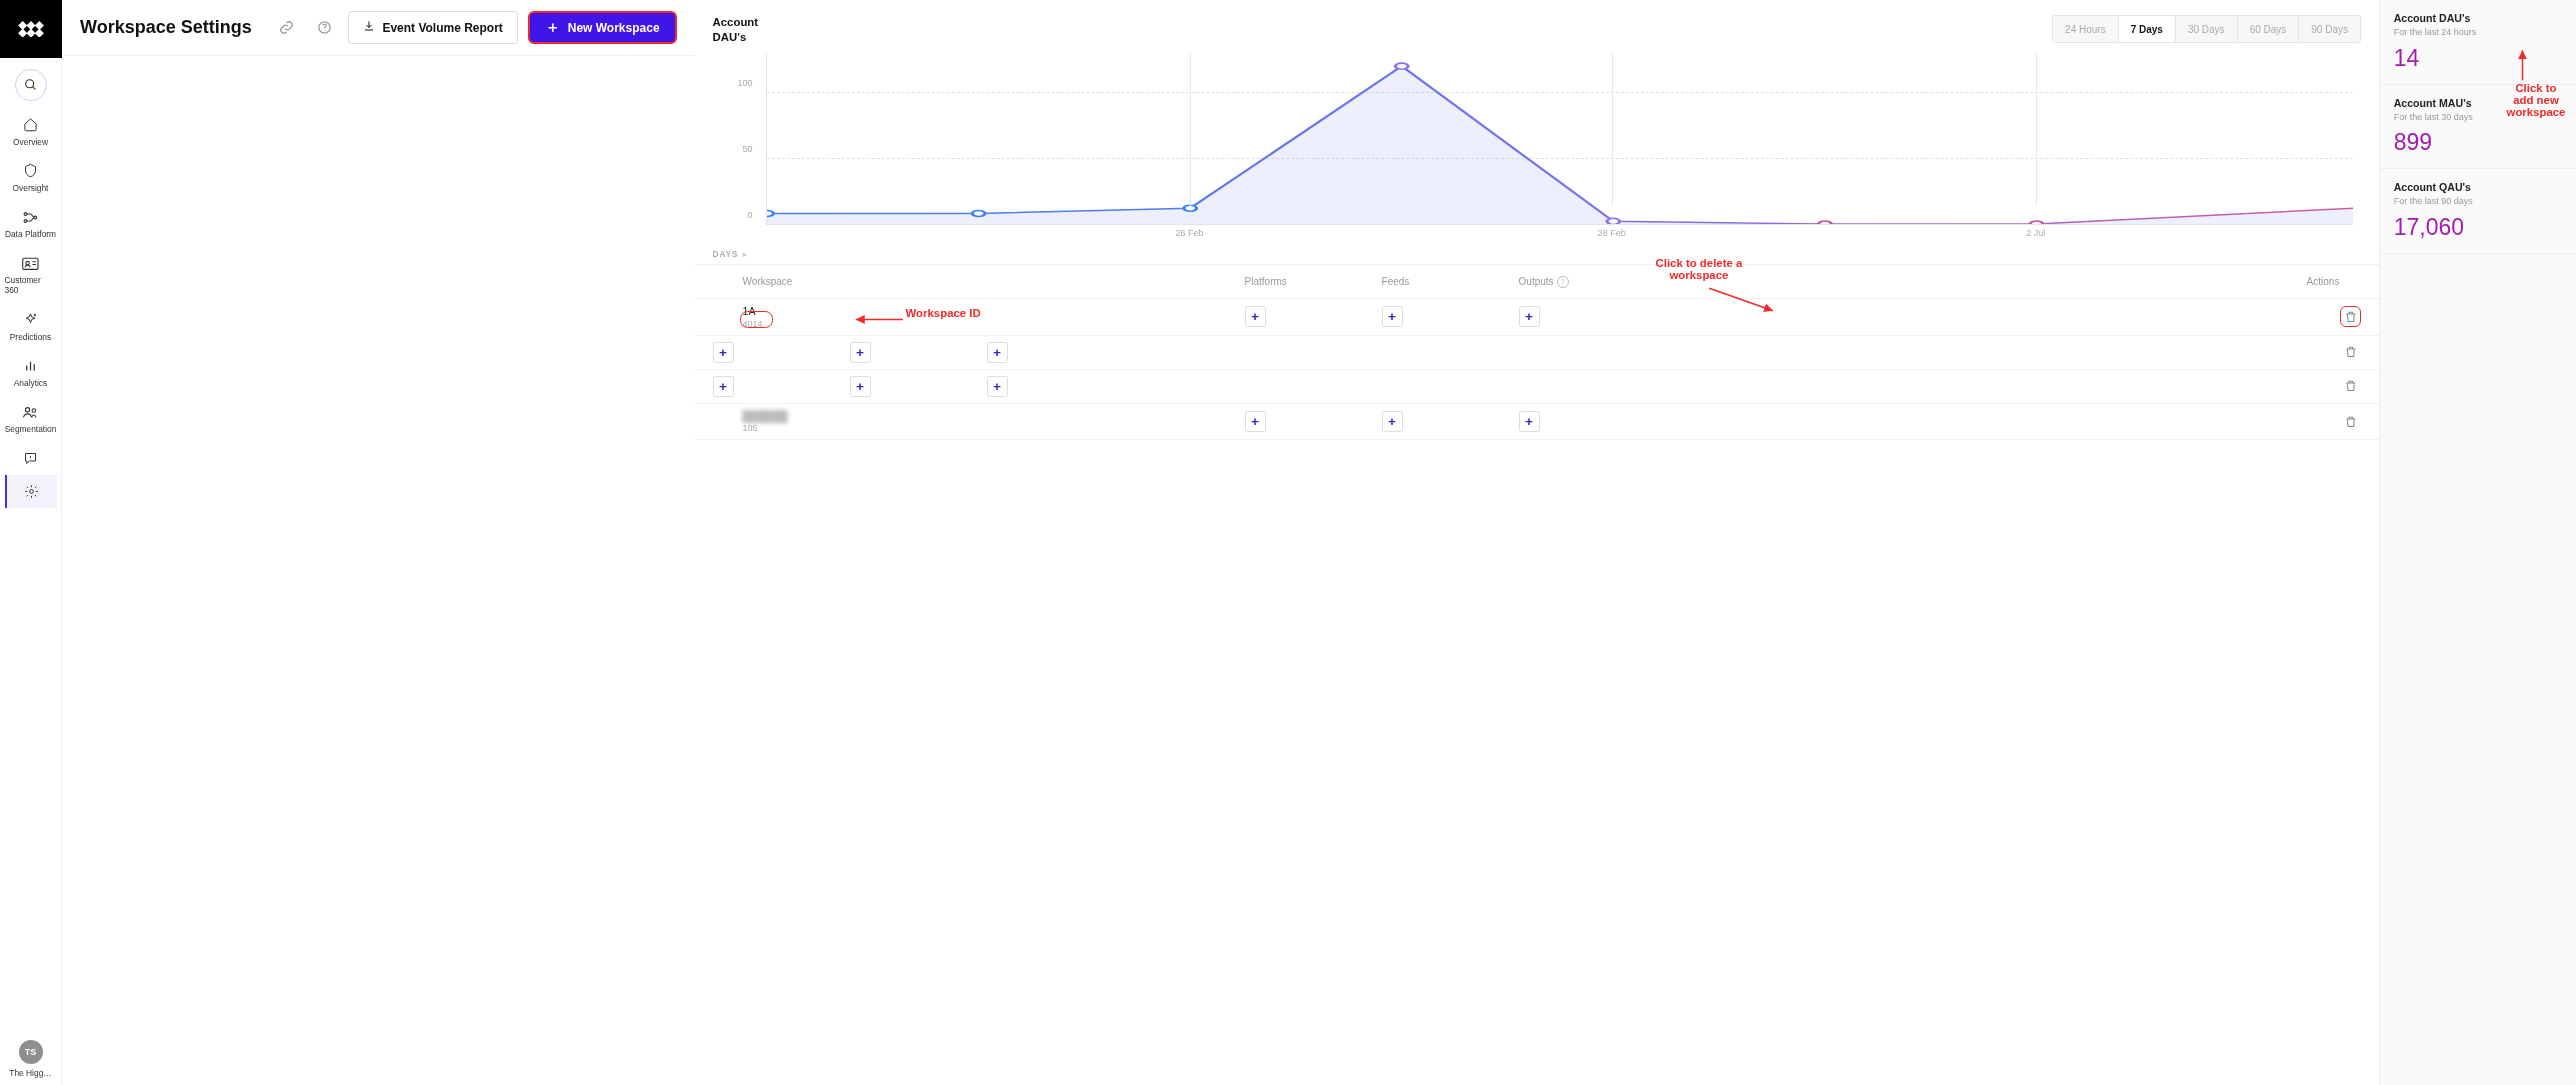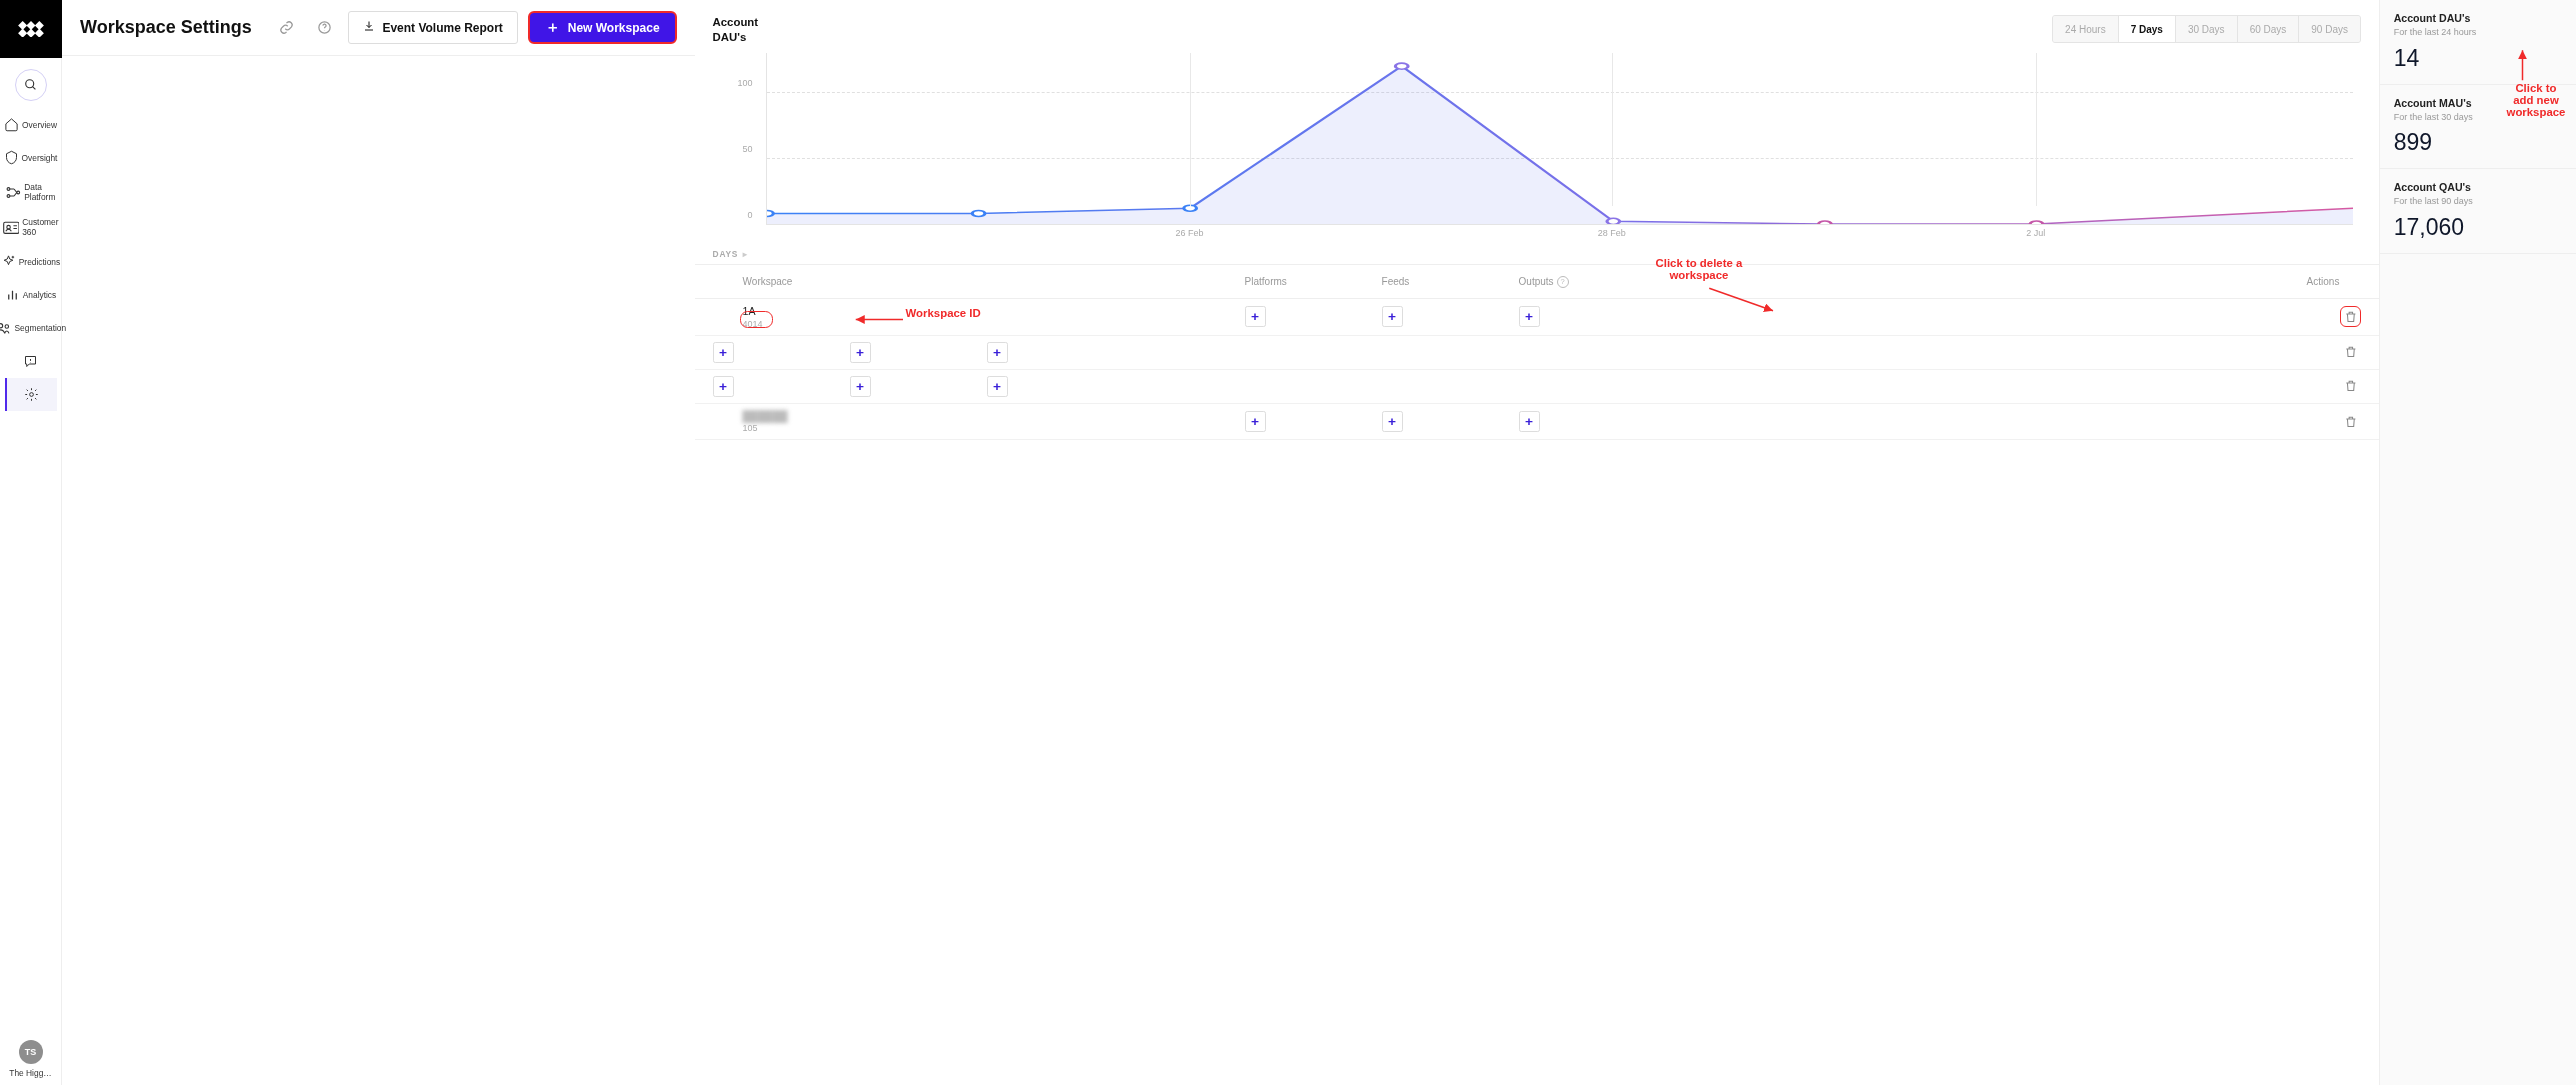--- a/index.html
+++ b/index.html
@@ -2,21 +2,21 @@
 <html style="font-size:12px"><head>
 <meta charset="utf-8">
 <style>
   * { box-sizing: border-box; margin: 0; padding: 0; font-family: -apple-system, BlinkMacSystemFont, "Segoe UI", Helvetica, Arial, sans-serif; }
   body { background: #fff; color: #111; width: 2576px; height: 1086px; transform-origin: top left; }
   .app { display: flex; height: 100%; }
   .rail { width: 62px; background: #fff; border-right: 0.8px solid #eee; display: flex; flex-direction: column; align-items: center; }
   .rail-logo { width: 62px; height: 58px; background: #000; display: flex; align-items: center; justify-content: center; }
   .rail-logo svg { fill: #fff; }
   .rail-search { width: 32px; height: 32px; border: 1.5px solid #d4d0f5; border-radius: 50%; display:flex; align-items:center; justify-content:center; margin: 10.6px 0 7.6px; cursor:pointer;}
-  .rail-item { width: 52px; display:flex; flex-direction:row; align-items:center; justify-content:center; padding: 7.6px 0; color:#333; cursor:pointer; gap:3px;}
+  .rail-item { width: 52px; display:flex; flex-direction:column; align-items:center; justify-content:center; padding: 7.6px 0; color:#333; cursor:pointer; gap:3px;}
   .rail-item span.icon { height:18px; display:flex; align-items:center; justify-content:center;}
   .rail-item span.label { font-size: 8.4px; color:#333; }
   .rail-item.active { background:#f3f3fb; border-left:2.3px solid #4f29eb; }
   .rail-spacer { flex:1; }
   .rail-avatar { width:24px; height:24px; border-radius:50%; background:#8e8e8e; color:#fff; display:flex; align-items:center; justify-content:center; font-size:9px; font-weight:600; margin-bottom:4.6px;}
   .rail-user { font-size:8.4px; color:#333; margin-bottom:7.6px; max-width:53px; overflow:hidden; white-space:nowrap; text-overflow:ellipsis;}
   .main { flex:1; display:flex; flex-direction:row; }
   .topbar { height: 56px; display:flex; align-items:center; padding: 0 18px; border-bottom:0.8px solid #eee; gap:10.6px;}
   .topbar h1 { font-size: 18px; font-weight: 600; flex:0 0 auto;}
   .topbar .spacer { flex:1; }
@@ -52,21 +52,21 @@
   .trow { display:flex; align-items:center; padding: 6px 18px; border-bottom:0.8px solid #f1f1f1;}
   .ws-cell { flex:0 0 532px; padding-left:30px; display:flex; flex-direction:column; gap:1.5px;}
   .ws-name { font-size:10.6px; color:#222; font-weight:500;}
   .ws-id { font-size:9px; color:#aaa;}
   .plus-btn { width:21px; height:21px; border:0.8px solid #ddd; border-radius:2.3px; display:flex; align-items:center; justify-content:center; color:#3a20d8; font-size:13.7px; font-weight:600; cursor:pointer;}
   .trash { width:21px; height:21px; display:flex; align-items:center; justify-content:center; color:#888; cursor:pointer;}
   .right { width: 197px; border-left:0.8px solid #eee; background:#fafafa;}
   .stat { border-bottom:0.8px solid #eee; padding:12px 13.7px;}
   .stat-title { font-size:10.6px; font-weight:700; color:#222;}
   .stat-sub { font-size:9px; color:#999; margin-top:3px;}
-  .stat-val { font-size:23px; font-weight:400; color:#0f172a; margin-top:7.6px;}
+  .stat-val { font-size:23px; font-weight:400; color:#a21caf; margin-top:7.6px;}
   .annot { position:absolute; color:#f02a2a; font-size:11.4px; font-weight:700; pointer-events:none; }
   .annot-line { position:absolute; pointer-events:none; }
   .highlight-ring { border:1.9px solid #f02a2a; border-radius:7.6px; position:absolute; pointer-events:none;}
   .blur { filter: blur(2.3px); color:#bbb !important; }
   .help-circle { width:12px; height:12px; border:0.8px solid #bbb; border-radius:50%; display:inline-flex; align-items:center; justify-content:center; font-size:7.6px; color:#bbb;}
 </style>
 </head>
 <body style="transform: scale(1);">
 
 <div class="app">

